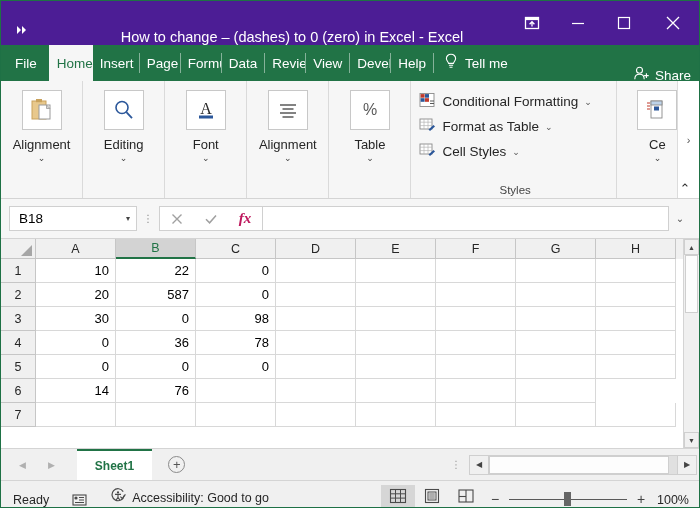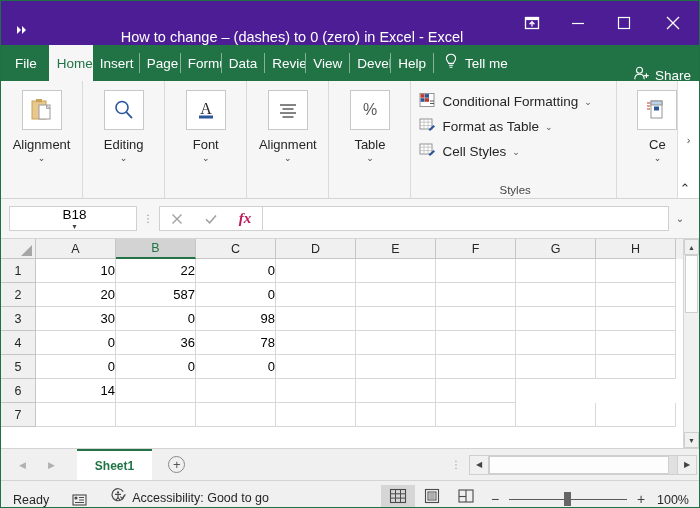--- a/index.html
+++ b/index.html
@@ -174,21 +174,21 @@
     padding: 0 8px;
     gap: 0;
     border-bottom: 1px solid #d4d4d4;
   }
   .namebox {
     width: 128px; height: 25px;
     background: #fff;
     border: 1px solid #d0d0d0;
     display: flex; align-items: center;
     padding: 0 6px 0 9px;
-    font-size: 13.5px; color: #000; flex-direction: column;
+    font-size: 13.5px; color: #000;
   }
   .namebox .nb-val { flex: 1; }
   .namebox .nb-caret { font-size: 8px; color: #444; }
   .fb-dots {
     width: 22px; text-align: center;
     color: #8a8a8a; font-size: 10px; line-height: 4px;
   }
   .fb-btns {
     display: flex; align-items: center;
     height: 25px;
@@ -270,20 +270,21 @@
     border-right: 1px solid #c6c6c6;
     border-bottom: 1px solid #c6c6c6;
     display: flex; align-items: center; justify-content: center;
     font-size: 12.5px; color: #262626;
   }
   .cell {
     width: 80px; flex: 0 0 80px;
     border-right: 1px solid #d8d8d8;
     border-bottom: 1px solid #d8d8d8;
     display: flex; align-items: center; justify-content: flex-end;
+    padding-right: 6px;
     font-size: 13px; color: #000;
     background: #fff;
   }
   .vscroll {
     width: 16px; flex: 0 0 16px;
     background: #f0f0f0;
     display: flex; flex-direction: column;
     border-left: 1px solid #d4d4d4;
   }
   .vs-btn {
@@ -681,20 +682,21 @@
           <div class="cell"></div>
           <div class="cell"></div>
           <div class="cell"></div>
           <div class="cell"></div>
           <div class="cell"></div>
         </div>
 
         <div class="row">
           <div class="rh">6</div>
           <div class="cell">14</div>
+          <div class="cell">76</div>
           <div class="cell"></div>
           <div class="cell"></div>
           <div class="cell"></div>
           <div class="cell"></div>
           <div class="cell"></div>
         </div>
 
         <div class="row">
           <div class="rh">7</div>
           <div class="cell"></div>

